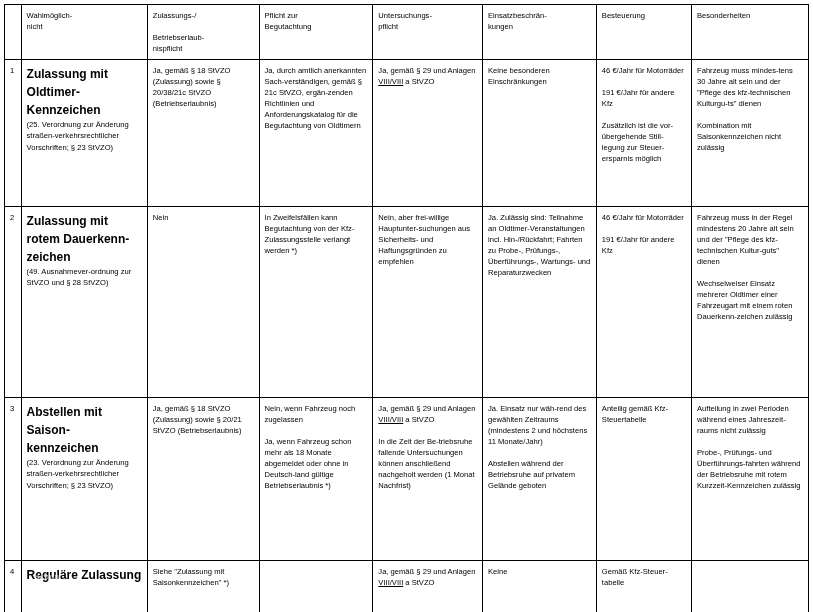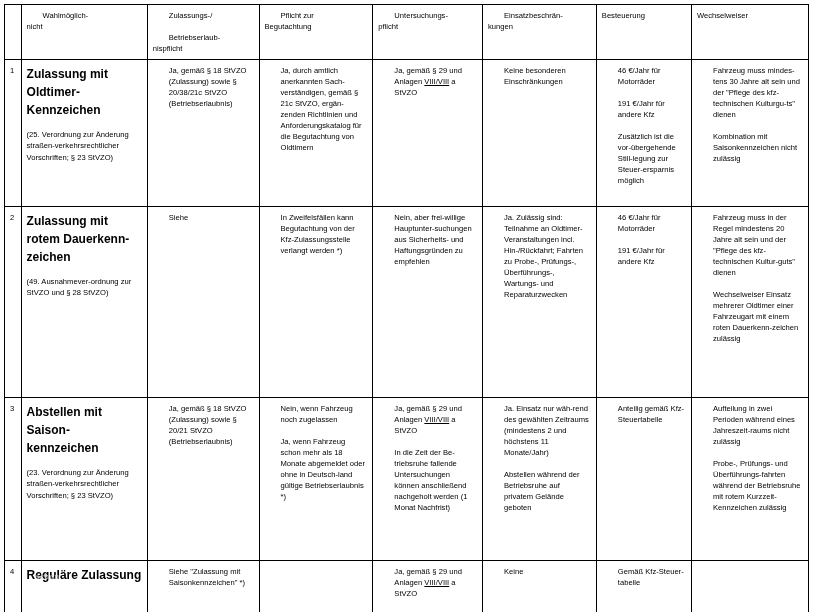--- a/index.html
+++ b/index.html
@@ -62,28 +62,27 @@
     padding-right: 2px;
   }
   .title-cell .main {
     font-weight: bold;
     font-size: 12px;
     line-height: 1.5;
     display: block;
   }
   .title-cell .sub {
     display: block;
-    margin-top: 10px;
+    margin-top: 0;
     font-weight: normal;
     font-size: 7.6px;
     line-height: 1.5;
   }
   .para {
     display: block;
-    margin-left: 16px;
   }
   .para + .para {
     margin-top: 11px;
   }
   .u { text-decoration: underline; }
   
   tr.r1 td { height: 136px; }
   tr.r2 td { height: 180px; }
   tr.r3 td { height: 152px; }
   tr.r4 td { height: 46px; }
@@ -135,21 +134,21 @@
           <span>pflicht</span>
         </th>
         <th>
           <span class="para">Einsatzbeschrän-</span>
           <span>kungen</span>
         </th>
         <th>
           <span>Besteuerung</span>
         </th>
         <th>
-          <span>Wechselweiser</span>
+          <span>Besonderheiten</span>
         </th>
       </tr>
     </thead>
     <tbody>
 
       <tr class="r1">
         <td class="num">1</td>
         <td class="title-cell">
           <span class="main">Zulassung mit Oldtimer-Kennzeichen</span>
           <span class="sub">(25. Verordnung zur Änderung straßen-verkehrsrechtlicher Vorschriften; § 23 StVZO)</span>
@@ -177,21 +176,21 @@
         </td>
       </tr>
 
       <tr class="r2">
         <td class="num">2</td>
         <td class="title-cell">
           <span class="main">Zulassung mit rotem Dauerkenn-zeichen</span>
           <span class="sub">(49. Ausnahmever-ordnung zur StVZO und § 28 StVZO)</span>
         </td>
         <td>
-          <span class="para">Siehe</span>
+          <span class="para">Nein</span>
         </td>
         <td>
           <span class="para">In Zweifelsfällen kann Begutachtung von der Kfz-Zulassungsstelle verlangt werden *)</span>
         </td>
         <td>
           <span class="para">Nein, aber frei-willige Hauptunter-suchungen aus Sicherheits- und Haftungsgründen zu empfehlen</span>
         </td>
         <td>
           <span class="para">Ja. Zulässig sind: Teilnahme an Oldtimer-Veranstaltungen incl. Hin-/Rückfahrt; Fahrten zu Probe-, Prüfungs-, Überführungs-, Wartungs- und Reparaturzwecken</span>
         </td>

